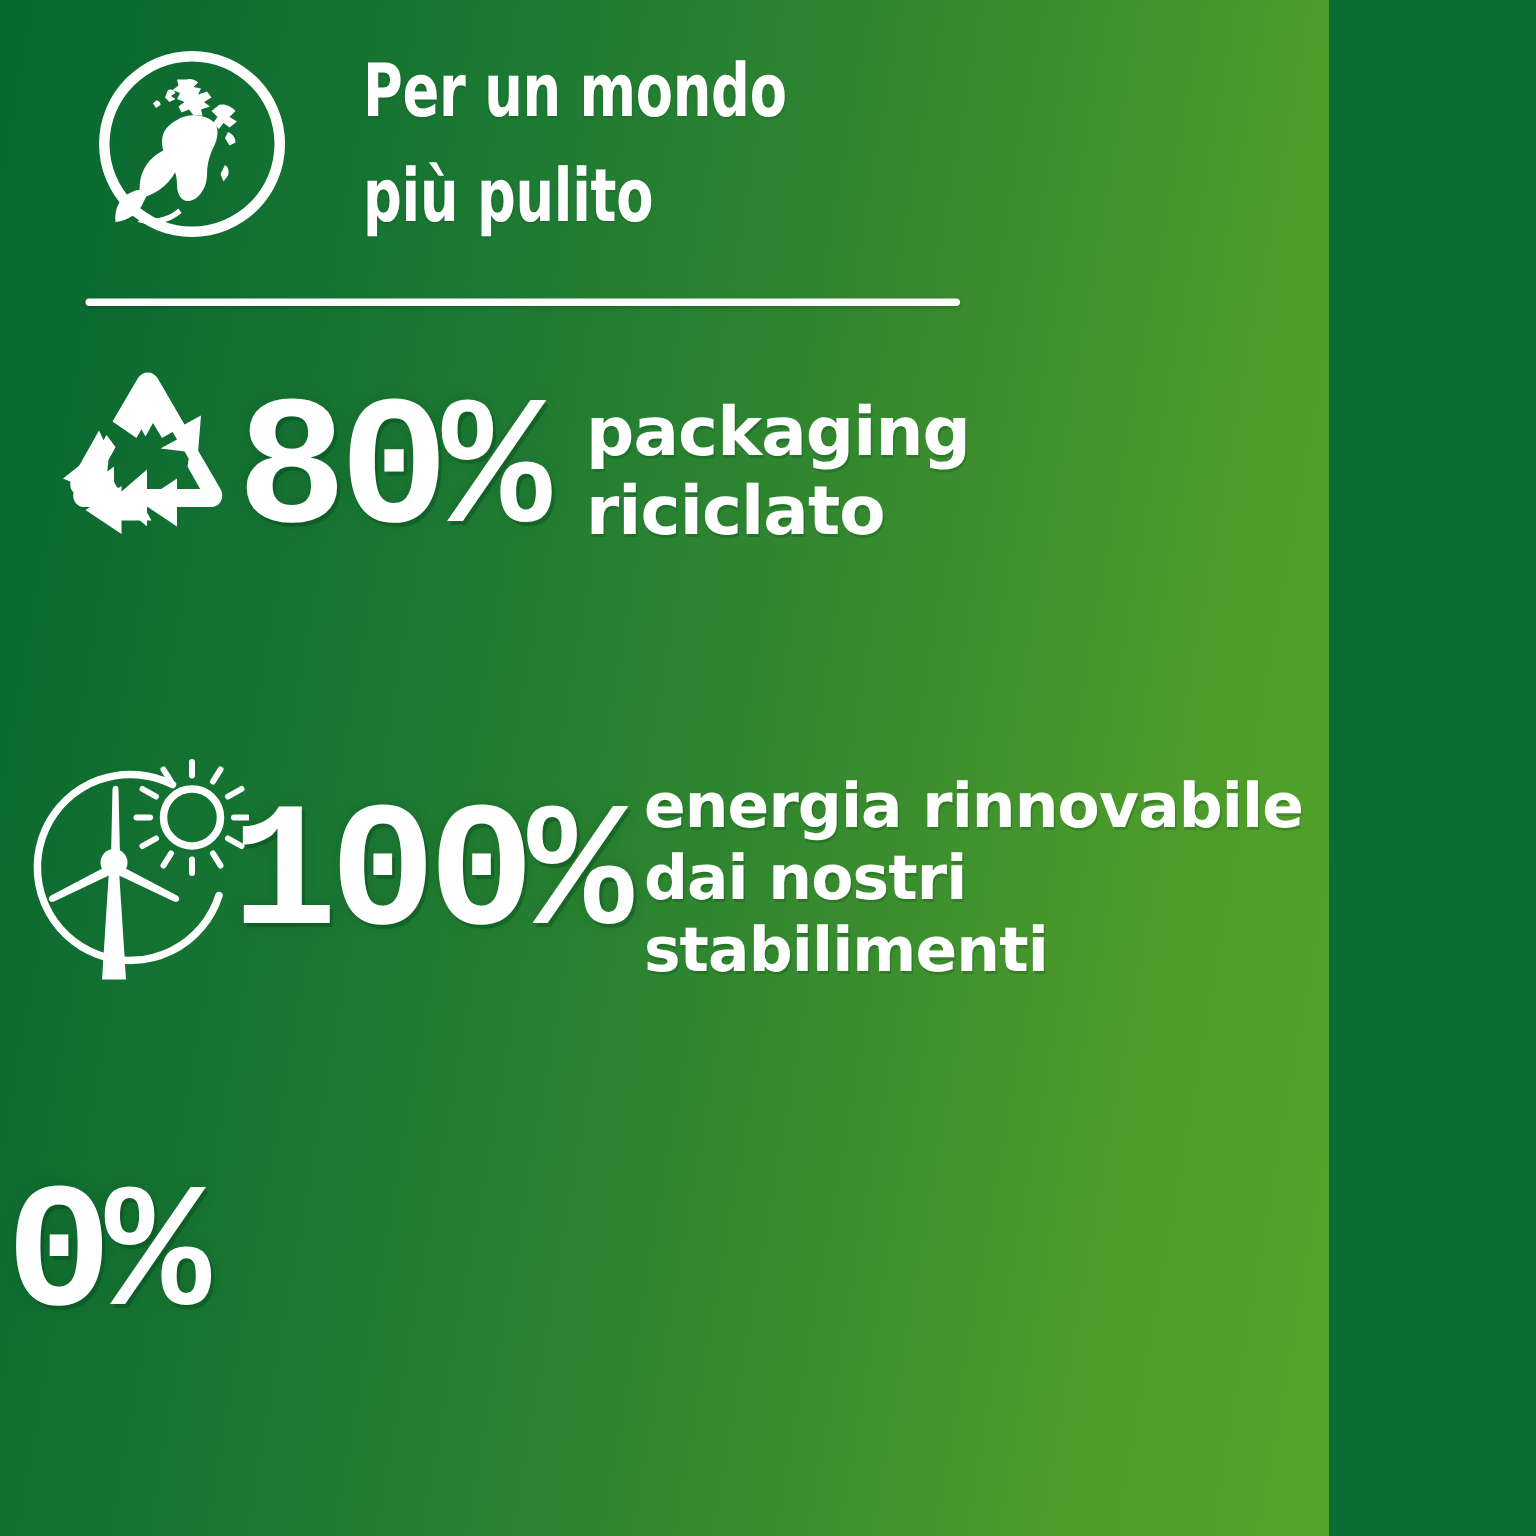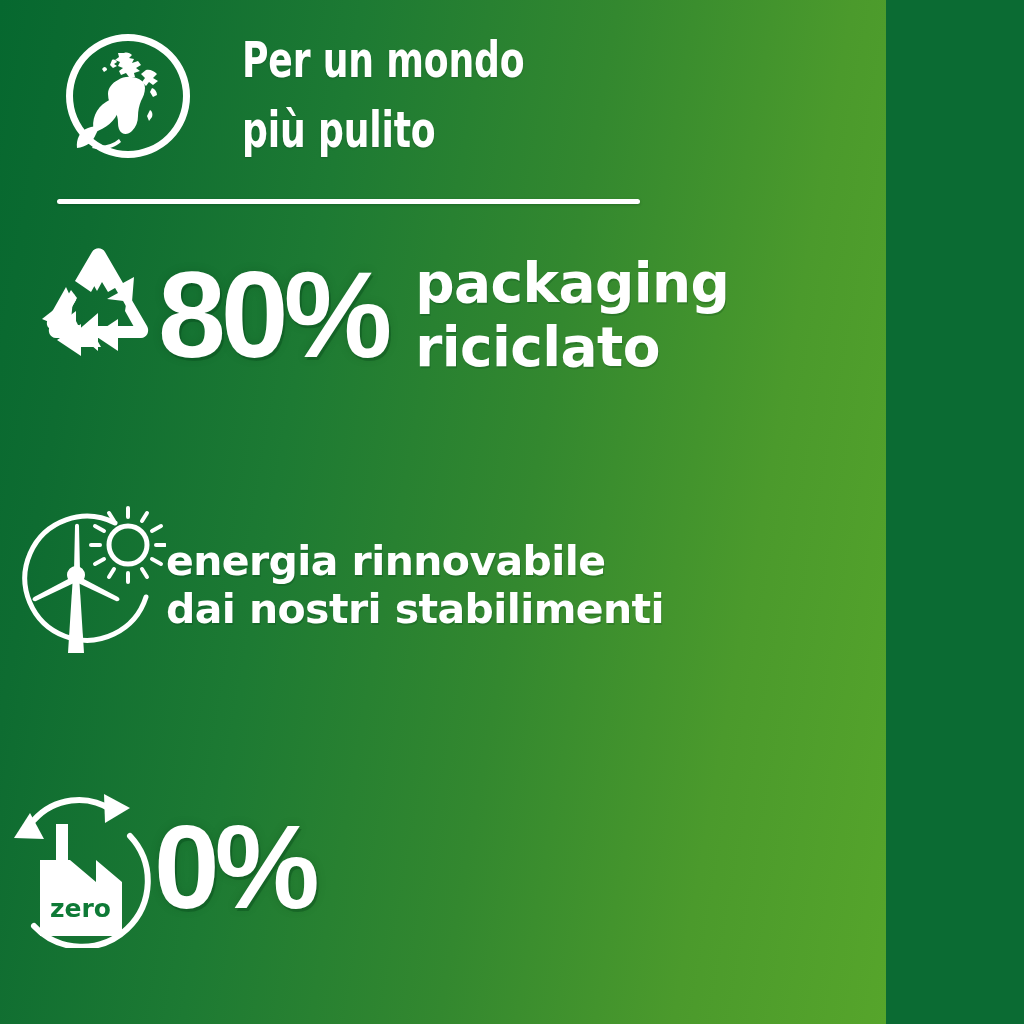--- a/index.html
+++ b/index.html
@@ -28,37 +28,37 @@
     position:absolute;left:57px;top:199px;width:583px;height:5px;
     background:#ffffff;border-radius:3px;
     box-shadow:0 1px 3px rgba(0,40,10,.28);
   }
 
   
   .stat{position:absolute;display:flex;align-items:center;}
   .stat .icon{flex:0 0 auto;}
   .bignum{
     color:#ffffff;font-weight:800;
-    font-family:Liberation Sans, sans-serif;
+    font-family:Liberation Mono, monospace;
     letter-spacing:-5px;line-height:.86;
     text-shadow:2px 3px 0 rgba(0,60,20,.30), 0 0 10px rgba(0,60,20,.22);
     white-space:nowrap;
   }
   .caption{
     color:#ffffff;font-weight:700;
     font-family:"DejaVu Sans","Liberation Sans",sans-serif;
     line-height:1.17;letter-spacing:-0.6px;white-space:pre-line;
     text-shadow:1px 2px 0 rgba(0,60,20,.22);
   }
 
   
   #row-recycled{left:26px;top:245px;}
   #row-recycled .icon{width:150px;height:140px;margin-right:-18px;}
   #row-recycled .bignum{font-size:122px;}
-  #row-recycled .caption{font-size:55px;margin-left:28px;margin-top:0;}
+  #row-recycled .caption{font-size:45px;margin-left:28px;margin-top:0;}
 
   
   #row-energy{left:18px;top:505px;}
   #row-energy .icon{width:148px;height:160px;margin-right:-12px;}
   #row-energy .bignum{font-size:118px;}
   #row-energy .caption{font-size:41px;margin-left:12px;margin-top:2px;}
 
   
   #row-waste{left:4px;top:788px;}
   #row-waste .icon{width:156px;height:160px;margin-right:-6px;}
@@ -171,41 +171,22 @@
           <line x1="124" y1="64" x2="129" y2="72"></line>
           <line x1="110" y1="68" x2="110" y2="77"></line>
           <line x1="96" y1="64" x2="91" y2="72"></line>
           <line x1="86" y1="54" x2="77" y2="59"></line>
           <line x1="82" y1="40" x2="73" y2="40"></line>
           <line x1="86" y1="26" x2="77" y2="21"></line>
           <line x1="96" y1="16" x2="91" y2="8"></line>
         </g>
       </svg>
     </span>
+    <span class="bignum">100%</span>
     <span class="caption">energia rinnovabile
 dai nostri stabilimenti</span>
   </div>
 
   <div class="stat" id="row-waste">
-    <span class="icon">
-      <svg viewBox="0 0 156 160" width="156" height="160" aria-hidden="true">
-
-        <g fill="none" stroke="#ffffff" stroke-width="6" stroke-linecap="round">
-          <path d="M30 32 A60 60 0 0 1 108 22"></path>
-          <path d="M126 48 A60 60 0 0 1 30 138"></path>
-        </g>
-        <g fill="#ffffff">
-
-          <path d="M100 6 l26 14 -25 15 z"></path>
-
-          <path d="M10 50 l16 -25 14 26 z"></path>
-        </g>
-
-        <g fill="#ffffff">
-          <path d="M36 148 V72 h16 V36 h12 v36 h2 l26 22 V72 l26 22 v54z"></path>
-        </g>
-        <text class="zero-label" x="46" y="129">zero</text>
-      </svg>
-    </span>
     <span class="bignum">0%</span>
   </div>
 
 </div>
 
 </body></html>

